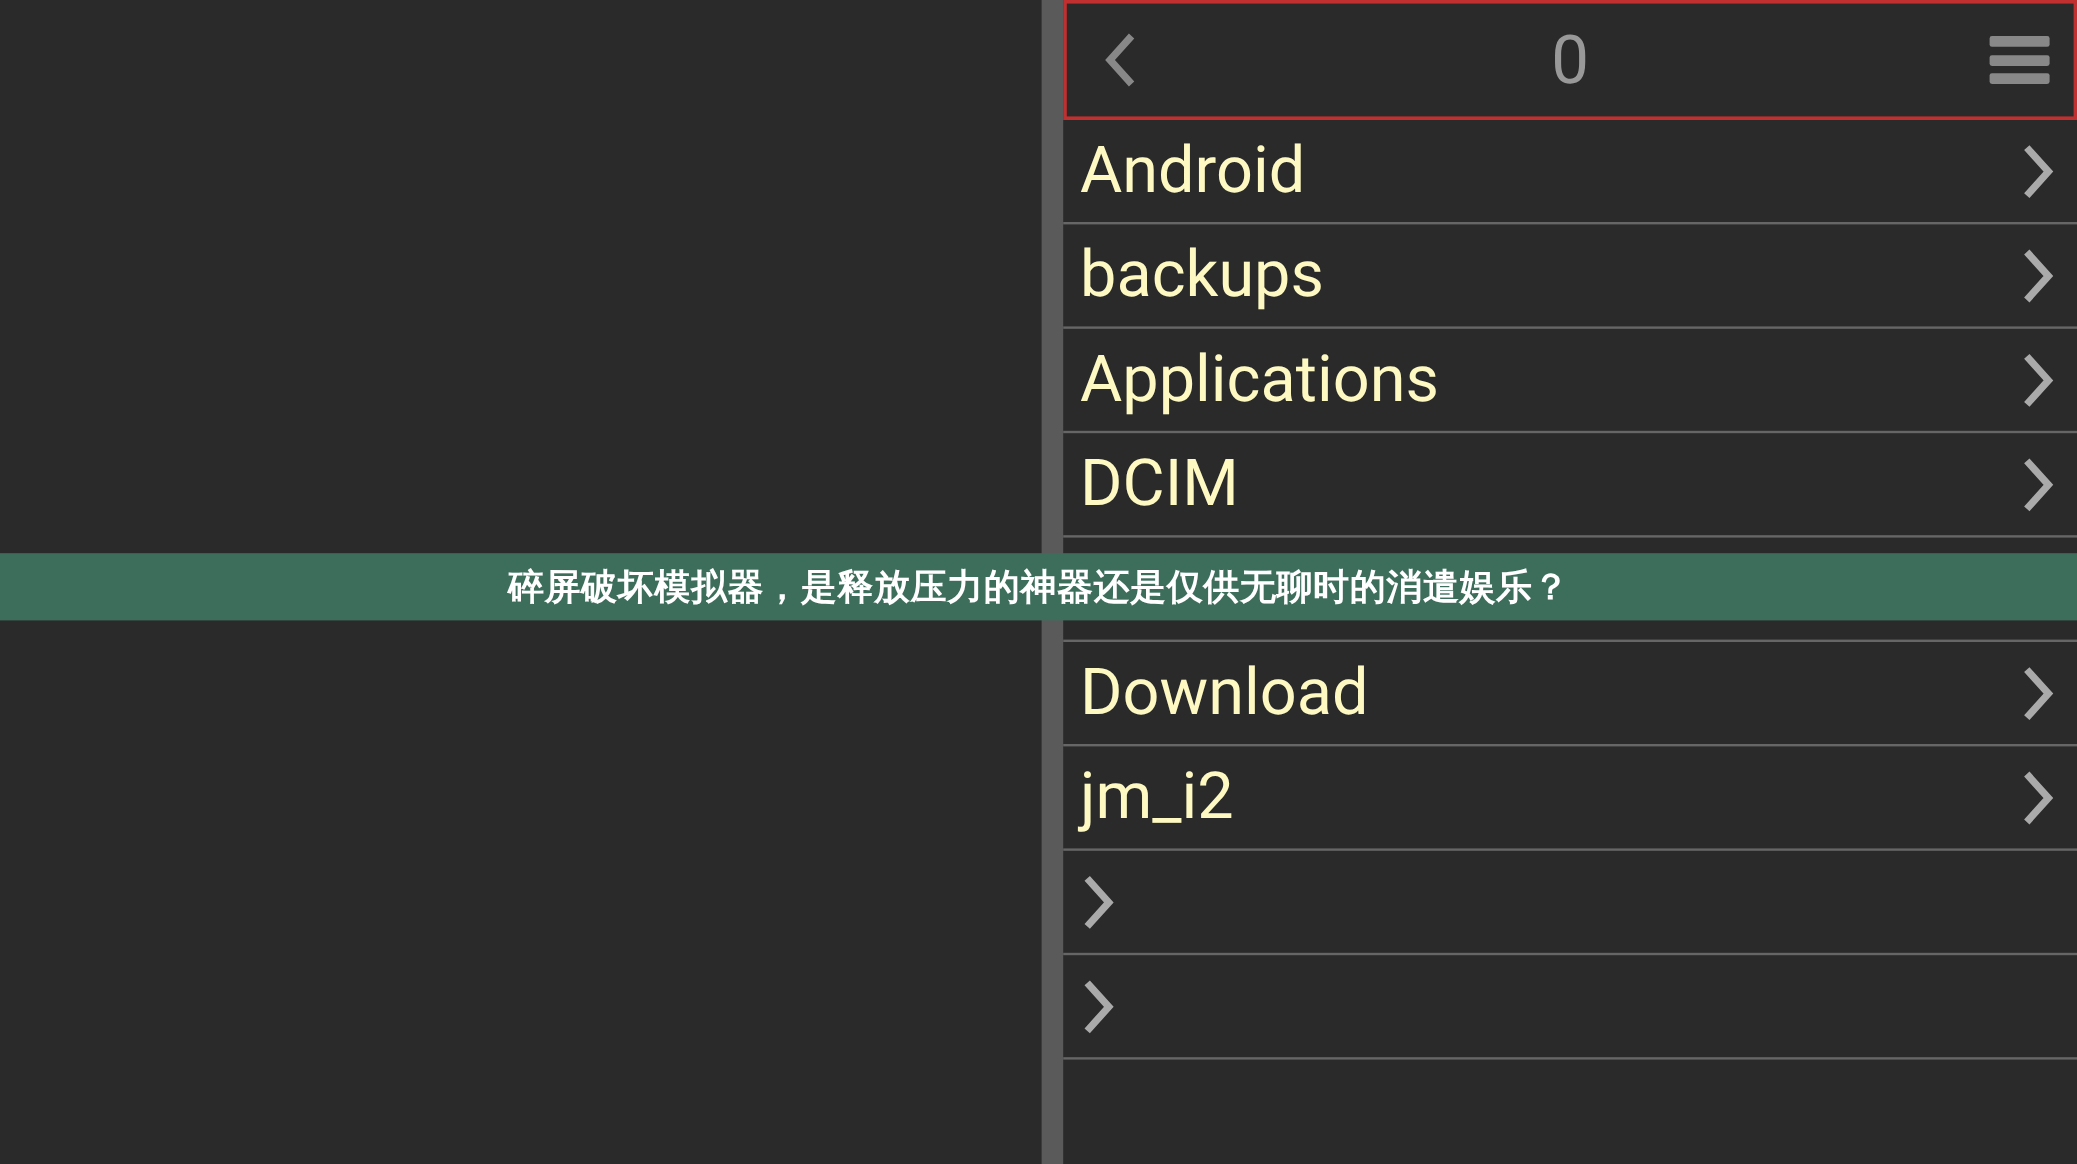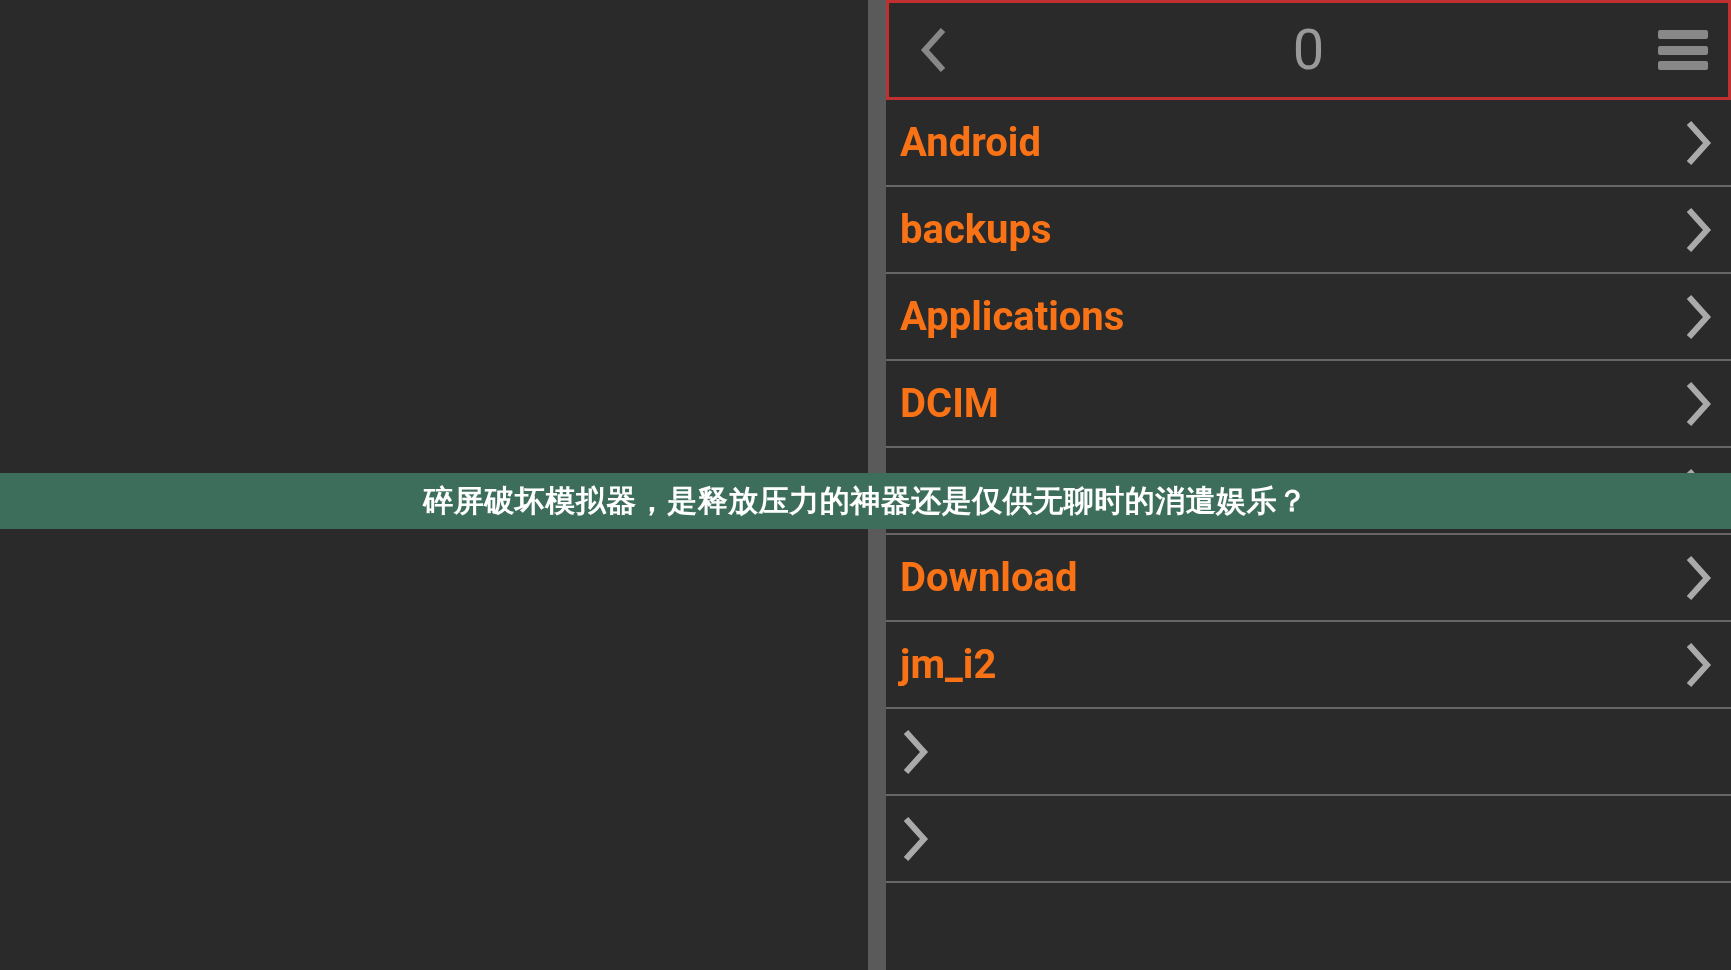--- a/index.html
+++ b/index.html
@@ -86,34 +86,34 @@
     .folder-item {
       height: 87px;
       display: flex;
       align-items: center;
       justify-content: space-between;
       padding: 0 18px 0 14px;
       border-bottom: 2px solid #666;
       cursor: pointer;
     }
     .folder-name {
-      color: #f97316;
-      font-size: 40px;
-      font-weight: 700;
+      color: #fef9c3;
+      font-size: 54px;
+      font-weight: 400;
       line-height: 1;
     }
     .folder-chevron {
       width: 30px;
       height: 48px;
       flex-shrink: 0;
     }
     .overlay-banner {
       position: absolute;
       left: 0;
-      top: 473px;
+      top: 461px;
       width: 100%;
       height: 56px;
       background: #3d6e5c;
       display: flex;
       align-items: center;
       justify-content: center;
       z-index: 10;
     }
     .overlay-text {
       color: #fff;

